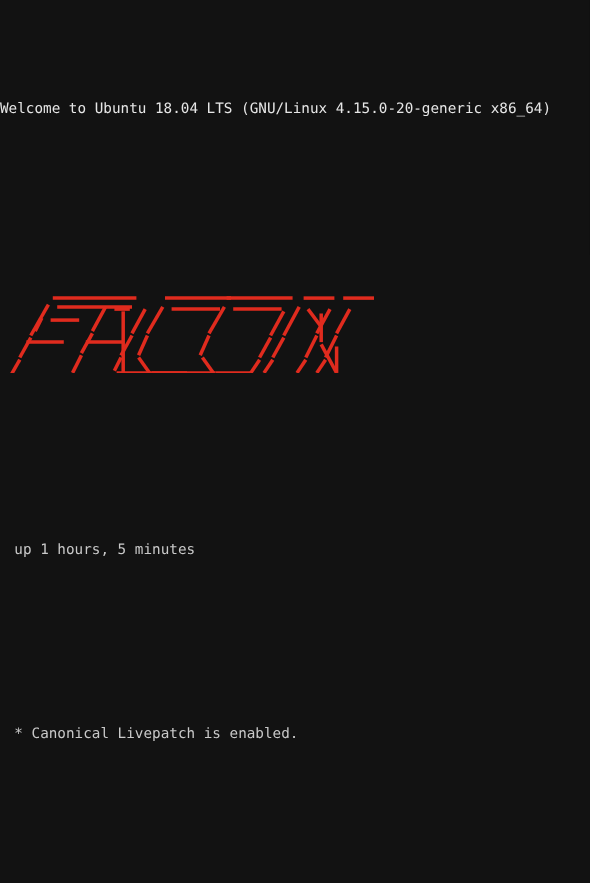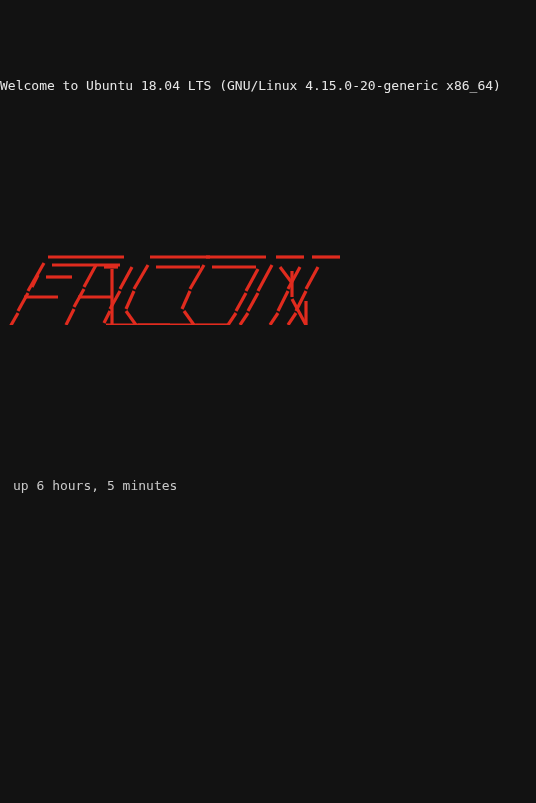--- a/index.html
+++ b/index.html
@@ -14,21 +14,21 @@
     font-family: "DejaVu Sans Mono", "Liberation Mono", monospace;
     font-size: 13px;
     line-height: 18.6px;
     color: #d8d8d8;
     -webkit-font-smoothing: antialiased;
   }
   .term {
     position: relative;
     width: 536px;
     height: 803px;
-    padding: 3px 0 0 0;
+    padding: 17px 0 0 0;
     box-sizing: border-box;
     white-space: pre;
   }
   .line { white-space: pre; height: 18.6px; }
   .blank { height: 18.6px; }
 
   
   .c-white   { color: #e6e6e6; }
   .c-dim     { color: #c9c9c9; }
 
@@ -110,25 +110,26 @@
   <line x1="248" y1="68" x2="240" y2="80"></line>
   <line x1="278" y1="68" x2="270" y2="80"></line>
   <line x1="296" y1="68" x2="288" y2="80"></line>
   <line x1="306" y1="56" x2="306" y2="80"></line>
 </g>
 </svg></div>
 
   <div class="blank"></div>
 
   
-  <div class="line c-dim" style="padding-left:13px">up 6 hours, 5 minutes</div>
+  <div class="line c-dim" style="padding-left:13px">up 1 hours, 5 minutes</div>
 
   <div class="blank"></div>
 
   
+  <div class="line c-dim" style="padding-left:13px">* Canonical Livepatch is enabled.</div>
 
   <div class="blank"></div>
 
   
   
 
   
   
 
   

